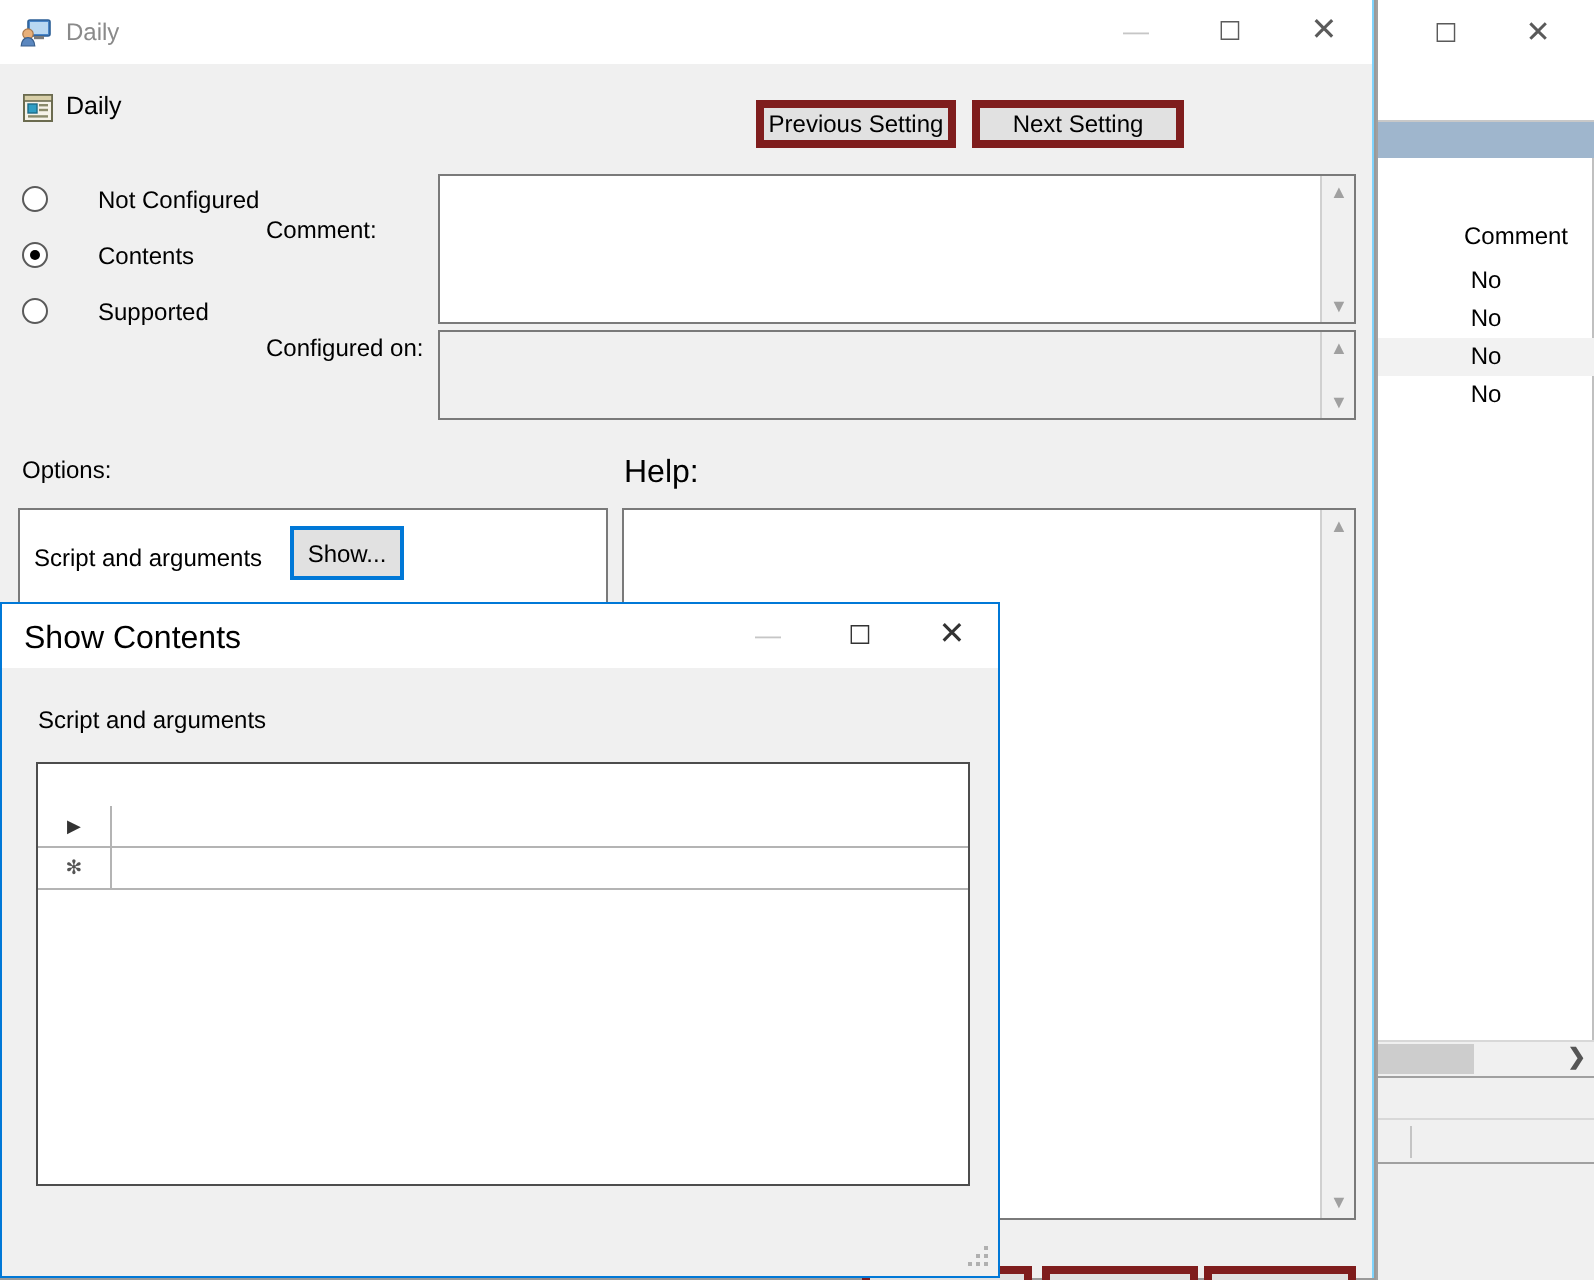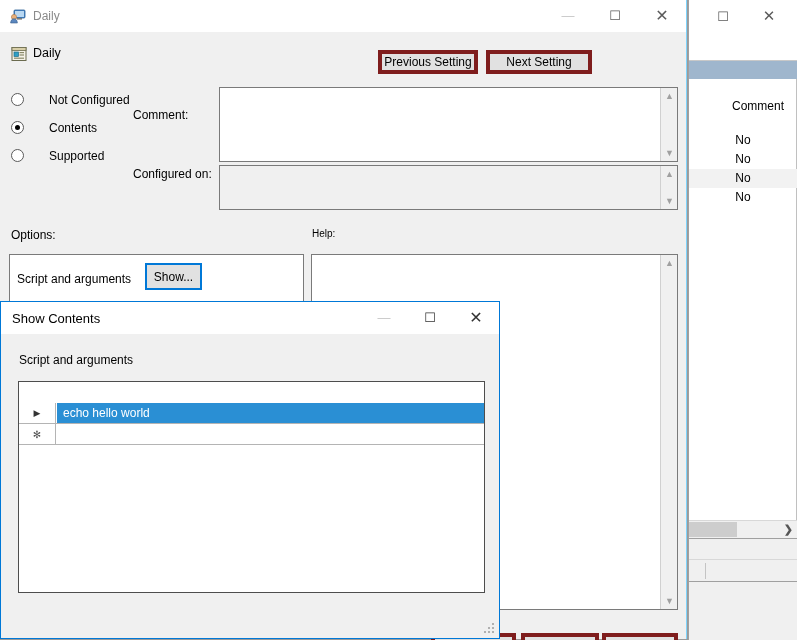--- a/index.html
+++ b/index.html
@@ -263,21 +263,21 @@
   .vscroll .arr {
     position: absolute;
     left: 0; width: 17px; height: 14px;
     display: flex; align-items: center; justify-content: center;
     color: #a0a0a0; font-size: 9px;
   }
   .vscroll .arr.up { top: 1px; }
   .vscroll .arr.down { bottom: 1px; }
 
   #label-options { left: 11px; top: 196px; font-size: 12px; }
-  #label-help    { left: 312px; top: 196px; font-size: 10px; }
+  #label-help    { left: 312px; top: 196px; font-size: 16px; }
 
   #options-panel {
     position: absolute;
     left: 9px; top: 222px;
     width: 295px; height: 356px;
     background: #ffffff;
     border: 1px solid #7a7a7a;
     box-sizing: border-box;
   }
   #opt-script-label {
@@ -343,21 +343,21 @@
   }
   #sc-titlebar {
     position: absolute;
     left: 0; top: 0;
     width: 498px; height: 32px;
     background: #ffffff;
   }
   #sc-title-text {
     position: absolute;
     left: 11px; top: 9px;
-    font-size: 13px;
+    font-size: 16px;
     color: #000;
     text-align: right;
   }
   .sc-winbtn {
     position: absolute;
     top: 0;
     width: 46px; height: 30px;
     display: flex; align-items: center; justify-content: center;
     color: #333;
     font-size: 13px;
@@ -451,21 +451,21 @@
 <div id="screen">
 
   <div id="bg-window">
     <div id="bg-titlebar">
       <div class="bg-winbtn" id="bg-max">☐</div>
       <div class="bg-winbtn" id="bg-close">✕</div>
     </div>
     <div id="bg-toolbar-strip"></div>
     <div id="bg-colheader"></div>
     <div id="bg-list">
-      <div class="bg-col-label" style="top:20px;">Comment</div>
+      <div class="bg-col-label" style="top:32px;">Comment</div>
       <div class="bg-row" style="top:52px;">No</div>
       <div class="bg-row" style="top:71px;">No</div>
       <div class="bg-row sel" style="top:90px;">No</div>
       <div class="bg-row" style="top:109px;">No</div>
     </div>
     <div id="bg-hscroll">
       <div id="bg-hthumb"></div>
       <div id="bg-harrow">❯</div>
     </div>
     <div id="bg-statusbar"></div>
@@ -563,21 +563,20 @@
       <div class="sc-winbtn" id="sc-min">—</div>
       <div class="sc-winbtn" id="sc-max">☐</div>
       <div class="sc-winbtn" id="sc-close">✕</div>
     </div>
 
     <div id="sc-field-label">Script and arguments</div>
 
     <div id="sc-grid">
       <div class="sc-grid-row" id="sc-row-0">
         <div class="rowsel-cell">▶</div>
-        <div class="value-cell">echo hello world</div>
       </div>
       <div class="sc-grid-row" id="sc-row-1">
         <div class="rowsel-cell">✻</div>
         <div class="value-cell"></div>
       </div>
     </div>
 
     <div id="sc-resize-grip">
       <div class="grip-dot" style="left:8px; top:0px;"></div>
       <div class="grip-dot" style="left:4px; top:4px;"></div>

